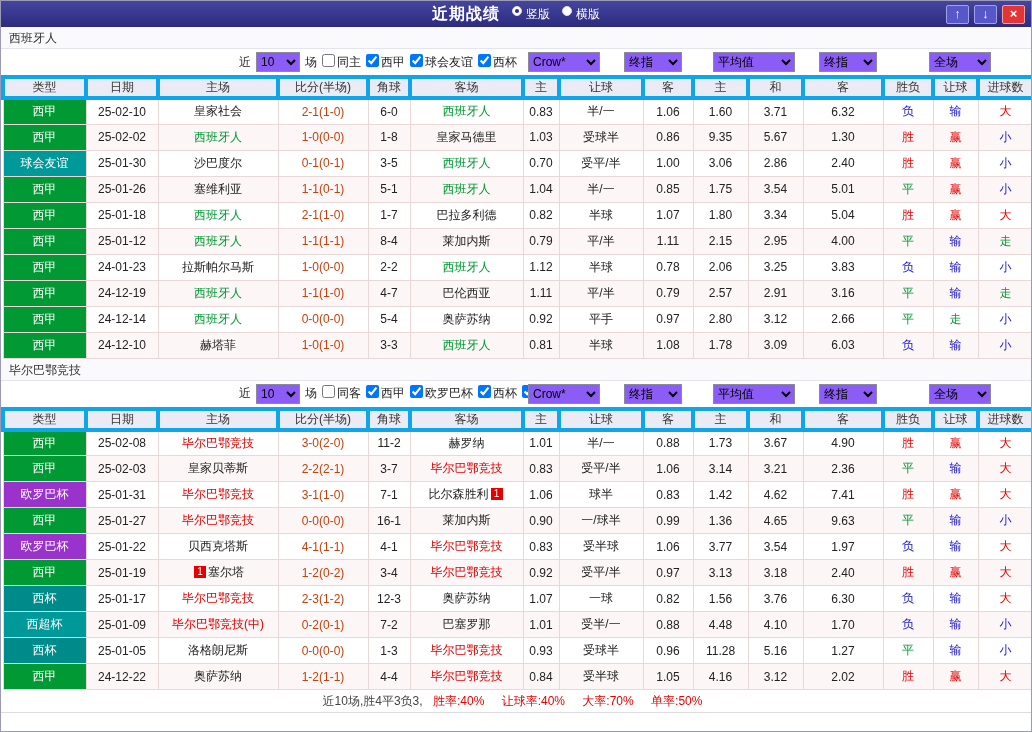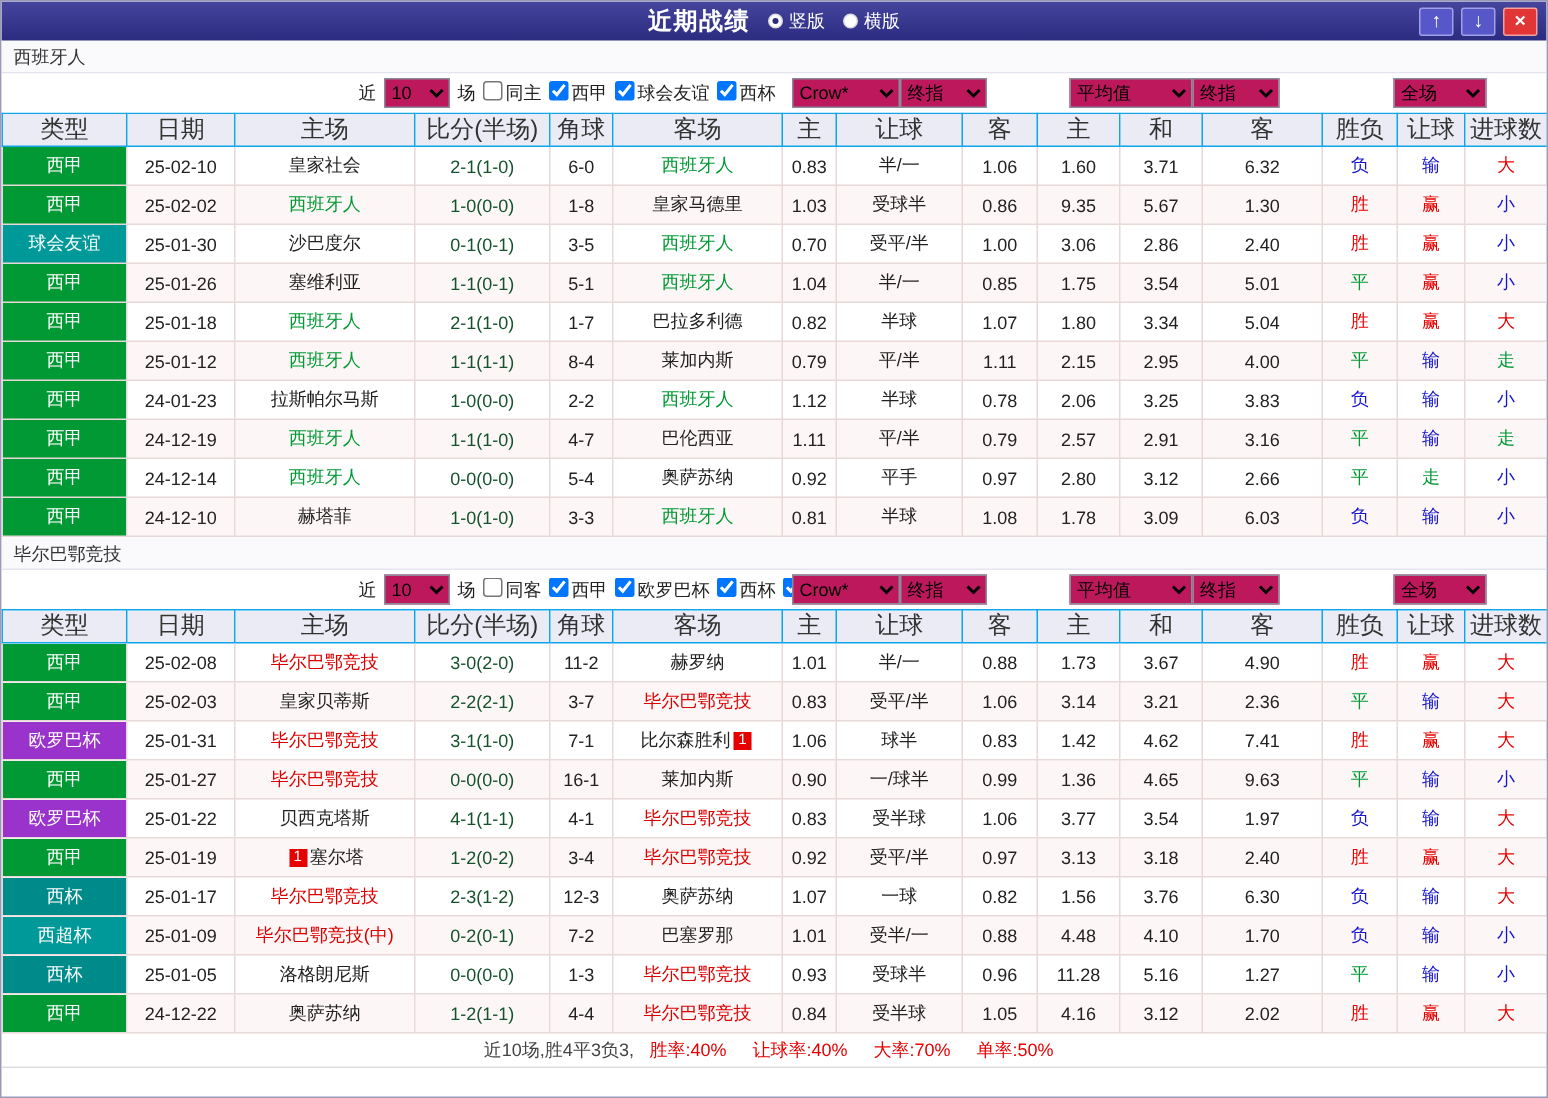--- a/index.html
+++ b/index.html
@@ -14,21 +14,21 @@
   
   .titlebar {
     height:26px; background:linear-gradient(#45459e,#2b2b80);
     position:relative; display:flex; align-items:center; color:#fff;
   }
   .tb-center {
     position:absolute; left:0; right:0; top:0; bottom:0;
     display:flex; justify-content:center; align-items:center; gap:12px;
   }
   .tb-title { font-weight:bold; font-size:16px; letter-spacing:1px; }
-  .radio { display:inline-flex; align-items:center; gap:4px; cursor:pointer; }
+  .radio { display:inline-flex; align-items:flex-start; gap:4px; cursor:pointer; }
   .radio-dot {
     width:10px; height:10px; border-radius:50%; background:#fff;
     display:inline-block; position:relative; border:1px solid #ddd;
   }
   .radio-dot.checked::after {
     content:""; position:absolute; inset:2px; border-radius:50%; background:#2b2b80;
   }
   .tb-buttons { margin-left:auto; display:flex; gap:5px; padding-right:6px; position:relative; z-index:2; }
   .tb-btn {
     width:23px; height:19px; border:1px solid #a0a0e8; border-radius:2px;
@@ -37,50 +37,50 @@
   }
   .tb-btn.close { background:#e23535; border-color:#f2a0a0; font-weight:bold; }
 
   
   .section-title {
     height:22px; line-height:22px; padding-left:8px;
     background:#fafafd; border-bottom:1px solid #e4e4ee; color:#333;
   }
   .controls { position:relative; height:26px; background:#fff; }
   .filters { position:absolute; left:238px; top:3px; display:flex; align-items:center; gap:5px; white-space:nowrap; }
-  .filters select, .dd select { height:20px; font-size:12px; font-family:inherit; border:1px solid #8a8a9a; background:#be185d; }
+  .filters select, .dd select { height:20px; font-size:12px; font-family:inherit; border:1px solid #8a8a9a; background:#8b5cf6; }
   .chk { display:inline-flex; gap:2px; cursor:pointer; }
   .chk input { width:13px; height:13px; }
-  .dd { position:absolute; top:3px; display:flex; gap:0; }
+  .dd { position:absolute; top:3px; display:flex; gap:24px; }
   .dd-odds { left:527px; }
   .dd-avg  { left:712px; }
   .dd-full { left:928px; }
   .sel-odds  { width:72px; }
   .sel-final { width:58px; }
   .sel-avg   { width:82px; }
   .sel-scope { width:62px; }
   .sel-count { width:44px; }
 
   
   table { width:1030px; border-collapse:collapse; table-layout:fixed; }
   thead th {
-    background:#ebebf5; border:1px solid #0ea5e9; height:21px;
-    font-weight:normal; color:#333; font-size:16px; overflow:hidden; white-space:nowrap;
+    background:#ebebf5; border:4px solid #0ea5e9; height:21px;
+    font-weight:normal; color:#333; font-size:12px; overflow:hidden; white-space:nowrap;
   }
   tbody td {
     border:1px solid #e8d8d8; height:26px; text-align:center;
     overflow:hidden; white-space:nowrap; font-size:12px; background-clip:padding-box;
   }
   tbody tr:nth-child(even) td { background-color:#fdf6f6; }
   td.type { color:#fff; }
   .t-green  { background:#009933 !important; }
   .t-teal   { background:#009999 !important; }
   .t-purple { background:#9933cc !important; }
   .t-cyan   { background:#008b8b !important; }
-  .score { color:#14532d; }
+  .score { color:#c2410c; }
   .hl-green { color:#009933; }
   .hl-red   { color:#dd0000; }
   .r-red   { color:#e60000; }
   .r-blue  { color:#1515cc; }
   .r-green { color:#009933; }
   .card-badge {
     display:inline-block; min-width:12px; height:12px; line-height:12px;
     background:#e60000; color:#fff; font-size:10px; text-align:center;
     margin:0 2px; vertical-align:1px;
   }

